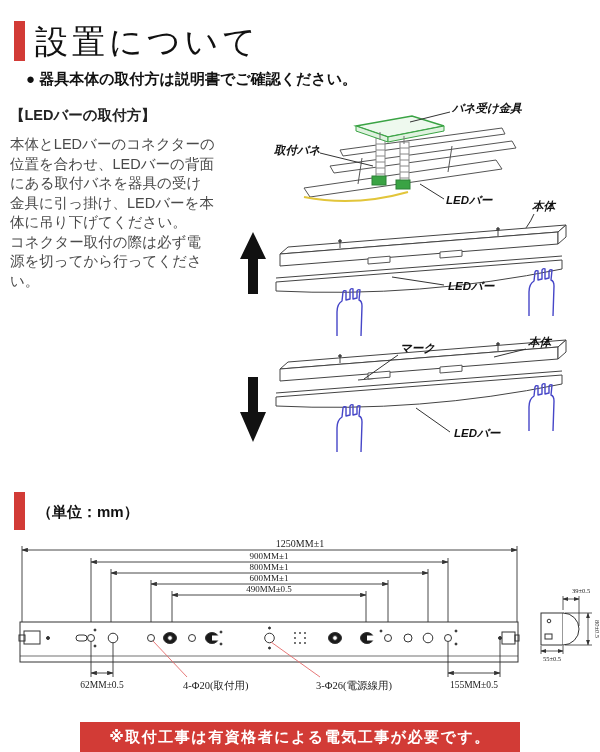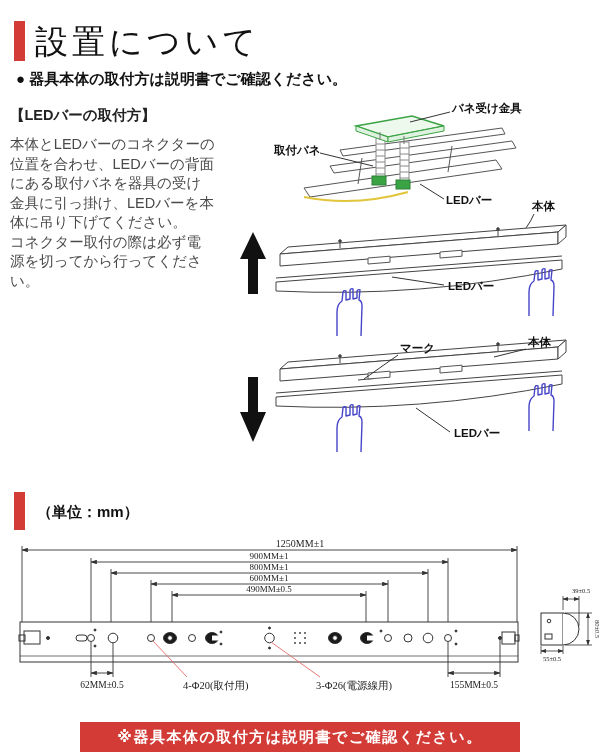--- a/index.html
+++ b/index.html
@@ -7,26 +7,26 @@
        font-family:"Liberation Sans","DejaVu Sans",sans-serif;color:#222;}
   .page{width:600px;height:752px;position:relative;padding-top:18px;box-sizing:border-box;}
 
   
   .sec-head{display:flex;align-items:center;margin-left:14px;height:46px;}
   .red-bar{display:inline-block;width:11px;height:40px;background:#d23b36;margin-right:10px;}
   .sec-title{font-size:33px;font-weight:normal;color:#111;letter-spacing:4px;line-height:1;}
   .sec-title.spaced{letter-spacing:7px;}
   .unit{font-size:15px;font-weight:bold;letter-spacing:0;margin-left:2px;}
 
-  .bullet{margin:4px 0 2px 16px;font-size:15px;font-weight:bold;color:#111;height:22px;line-height:22px;}
+  .bullet{margin:4px 0 2px 26px;font-size:15px;font-weight:bold;color:#111;height:22px;line-height:22px;}
 
   
   .cols{display:flex;margin-top:2px;gap:25px;}
   .col-left{width:240px;padding-left:10px;box-sizing:border-box;}
-  .col-right{width:360px;flex:none;}
+  .col-right{width:360px;flex:none;font-style:italic;}
   .subhead{font-size:14.5px;font-weight:bold;color:#222;margin:14px 0 10px 0;}
   .body-text{font-size:14.5px;line-height:1.35;color:#4a4a4a;margin:0 0 14px 0;white-space:pre-line;}
 
   
   .dim-svg{display:block;margin-top:2px;}
   .dim-label{font-family:"Liberation Serif","DejaVu Serif",serif;fill:#222;}
 
   
   .diag-label{font-size:11.5px;font-weight:bold;fill:#111;font-family:"Liberation Sans","DejaVu Sans",sans-serif;}
 
@@ -251,16 +251,16 @@
     <text class="dim-label" font-size="9.5" text-anchor="middle" x="102" y="152">62MM±0.5</text>
     <text class="dim-label" font-size="9.5" text-anchor="middle" x="474" y="152">155MM±0.5</text>
     <text class="dim-label" font-size="10.5" x="183" y="153">4-Φ20(取付用)</text>
     <text class="dim-label" font-size="10.5" x="316" y="153">3-Φ26(電源線用)</text>
     <text class="dim-label" font-size="6.5" x="572" y="57">39±0.5</text>
     <text class="dim-label" font-size="6.5" text-anchor="middle" x="595" y="93" transform="rotate(90 595 93)">80±0.5</text>
     <text class="dim-label" font-size="6.5" text-anchor="middle" x="552" y="125">55±0.5</text>
   </svg>
 
   <div class="banner">
-    <span>※器具本体の取付方は説明書でご確認ください。</span>
+    <span>※取付工事は有資格者による電気工事が必要です。</span>
   </div>
 
 </div>
 
 </body></html>

